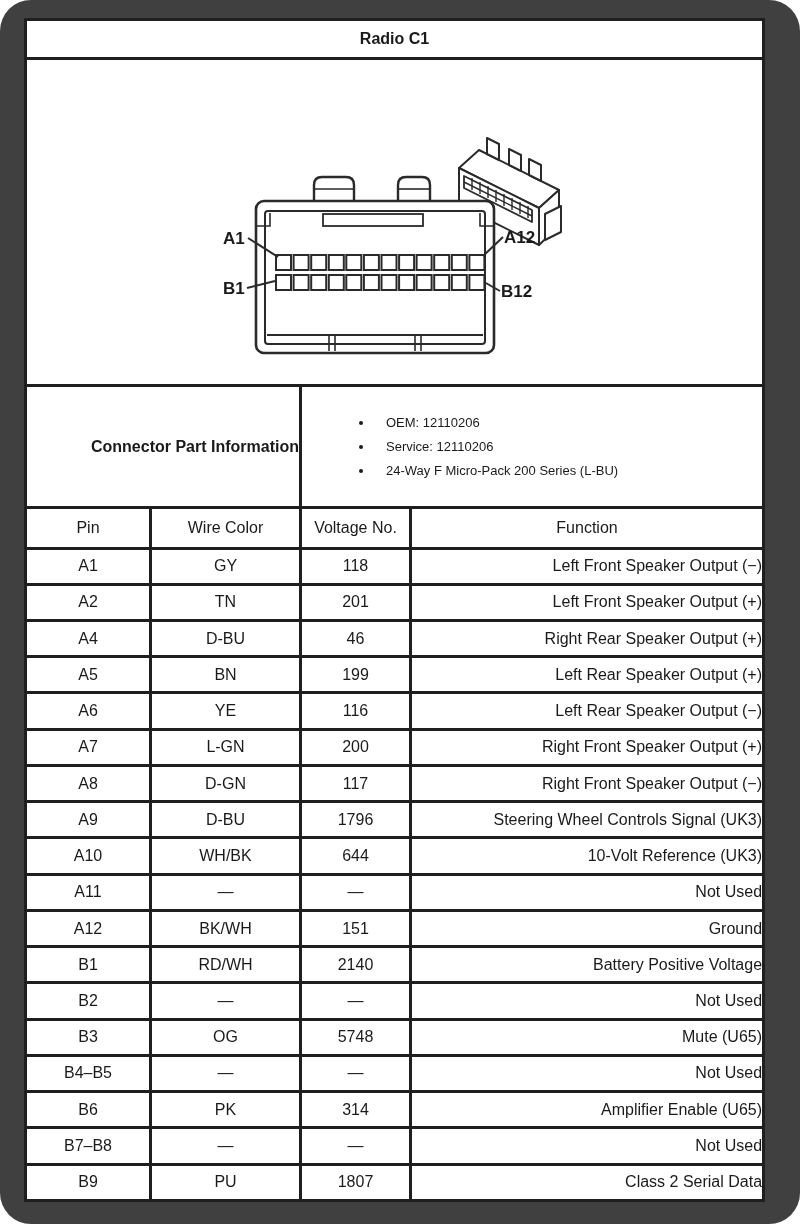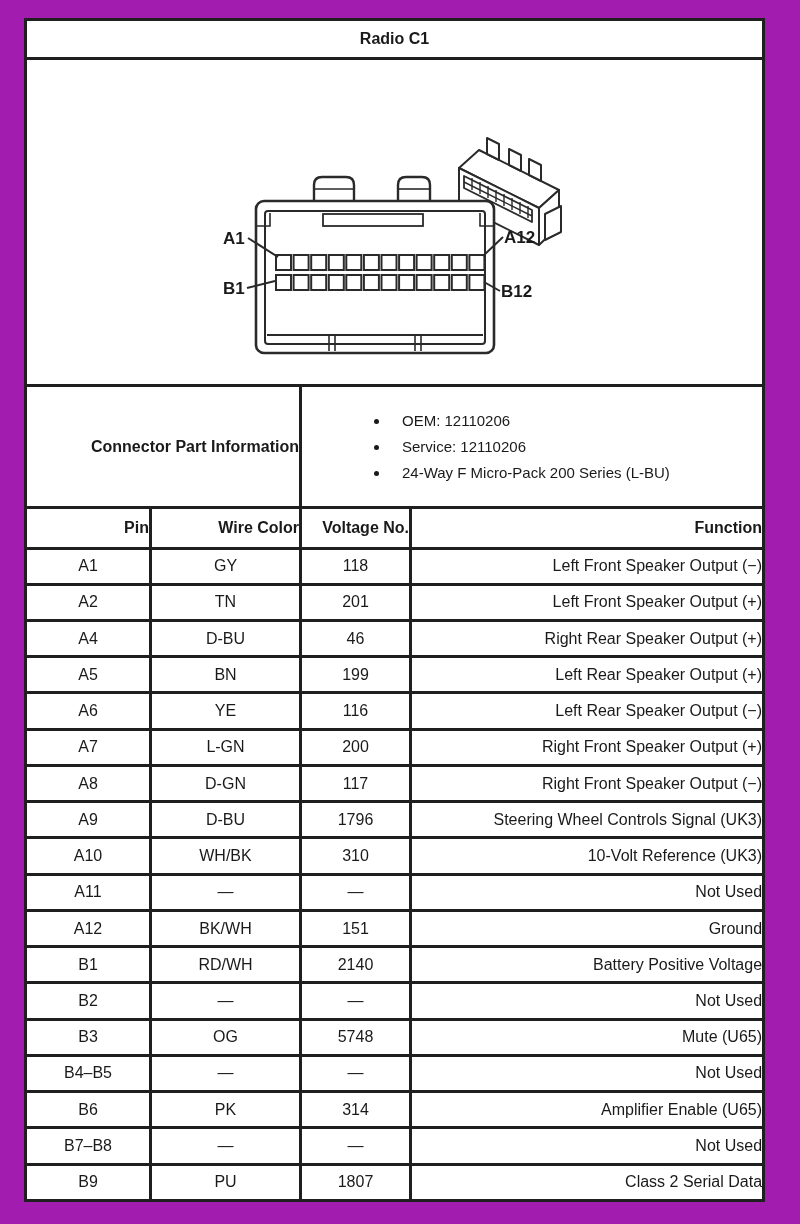--- a/index.html
+++ b/index.html
@@ -1,32 +1,32 @@
 <!DOCTYPE html>
 <html><head>
 <meta charset="utf-8">
 <style>
   html,body{margin:0;padding:0;background:#ffffff;}
-  #page{position:relative;width:800px;height:1224px;background:#a21caf;
-        font-family:"Liberation Sans","DejaVu Sans",sans-serif;color:#1a1a1a;}
+  #page{position:relative;width:800px;height:1224px;background:#404040;
+        font-family:"Liberation Sans","DejaVu Sans",sans-serif;color:#1a1a1a;border-radius:31px;}
   table.conn{position:absolute;left:24px;top:18px;width:738px;height:1184px;
              border-collapse:collapse;table-layout:fixed;}
   table.conn td,table.conn th{border:3px solid #1f1f1f;background:#ffffff;
              font-size:16px;color:#1a1a1a;padding:0;vertical-align:middle;
              overflow:hidden;white-space:nowrap;}
   .title-cell{font-weight:bold;font-size:17px;text-align:center;height:36px;}
   .diagram-cell{height:322px;position:relative;padding:0;}
   .diagram-wrap{position:relative;width:100%;height:316px;}
   .diagram-wrap svg{position:absolute;left:0;top:0;}
   .partinfo-label{font-weight:bold;font-size:17px;text-align:right;
                   padding-left:6px;height:118px;white-space:normal;}
   .partinfo-list-cell{text-align:left;}
   .partinfo-list{margin:0;padding-left:72px;list-style:disc;}
-  .partinfo-list li{font-size:15px;padding-left:12px;margin:9px 16px;}
-  th.colhead{font-weight:bold;font-size:17px;text-align:right;height:37px;}
+  .partinfo-list li{font-size:13px;padding-left:12px;margin:9px 0;}
+  th.colhead{font-weight:normal;font-size:17px;text-align:center;height:37px;}
   td.c{text-align:center;height:33px;font-size:16px;}
   td.f{text-align:right;padding-left:6px;font-size:16px;}
   .svgline{stroke:#2a2a2a;fill:none;}
   .svgfill{stroke:#2a2a2a;fill:#ffffff;}
   text.pinlabel{font-family:"Liberation Sans","DejaVu Sans",sans-serif;
                 font-size:17px;font-weight:600;fill:#1a1a1a;}
 </style>
 </head>
 <body>
 
@@ -204,21 +204,21 @@
   </tr>
   <tr>
     <td class="c">A9</td>
     <td class="c">D-BU</td>
     <td class="c">1796</td>
     <td class="f">Steering Wheel Controls Signal (UK3)</td>
   </tr>
   <tr>
     <td class="c">A10</td>
     <td class="c">WH/BK</td>
-    <td class="c">310</td>
+    <td class="c">644</td>
     <td class="f">10-Volt Reference (UK3)</td>
   </tr>
   <tr>
     <td class="c">A11</td>
     <td class="c">—</td>
     <td class="c">—</td>
     <td class="f">Not Used</td>
   </tr>
   <tr>
     <td class="c">A12</td>

